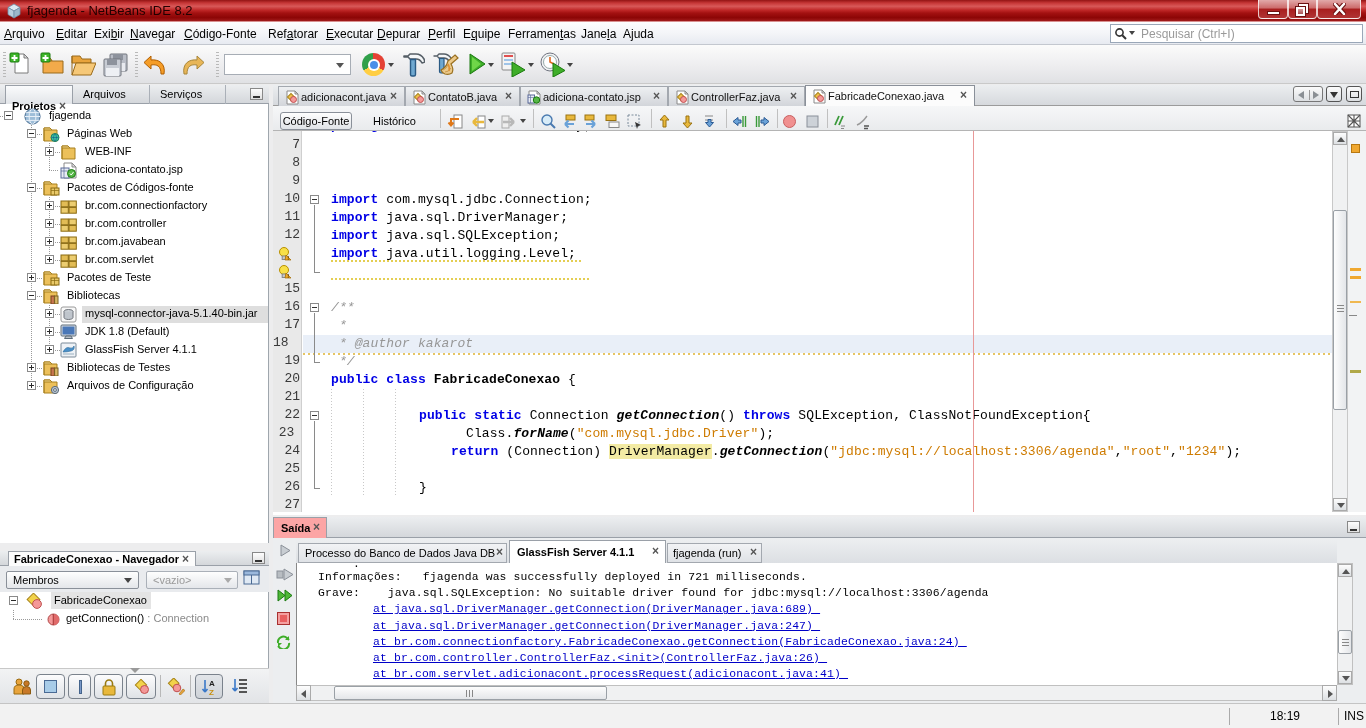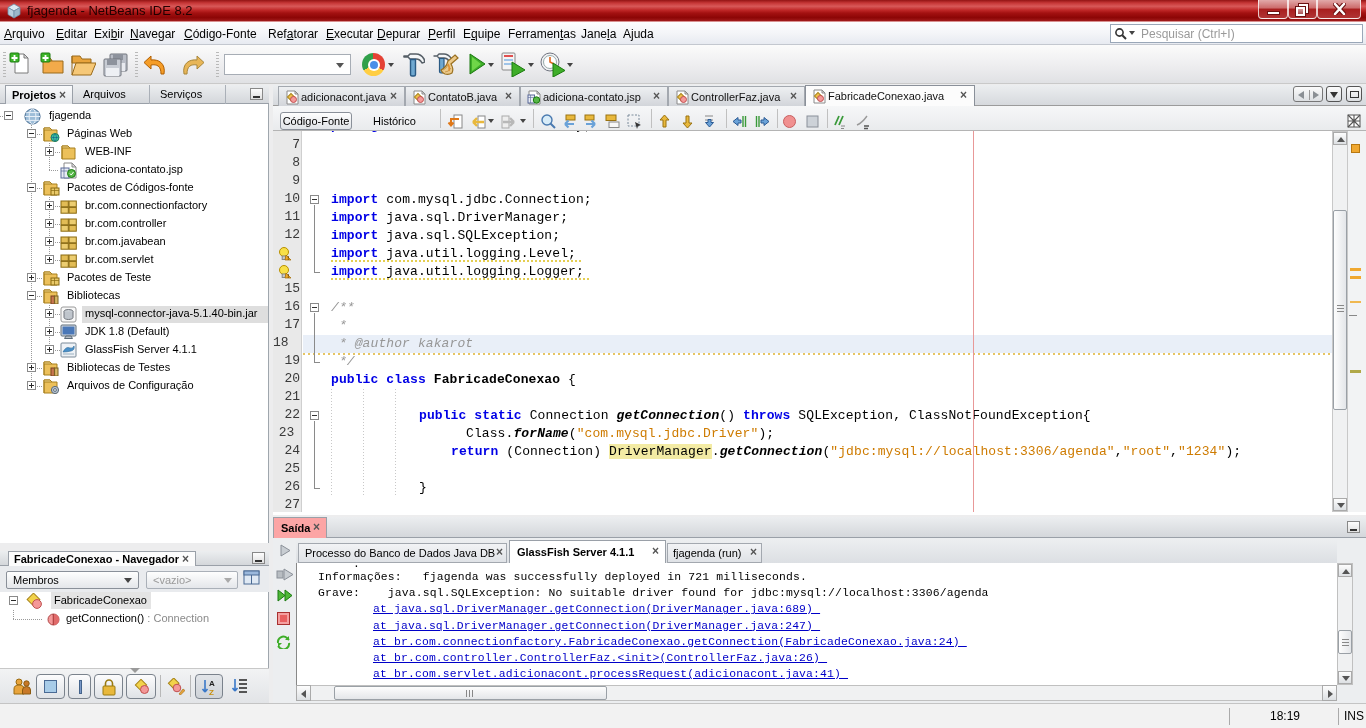--- a/index.html
+++ b/index.html
@@ -137,21 +137,21 @@
       <circle cx="10" cy="10" r="9" fill="#f0f1f3" stroke="#707580"></circle>
       <circle cx="10" cy="10" r="6.5" fill="#fff" stroke="#9aa"></circle>
       <path d="M10 5 L10 10 L14 12" stroke="#e06820" stroke-width="1.6" fill="none"></path>
       <polygon points="13,11 25,18.5 13,25" fill="#3fae29" stroke="#1a7a0e"></polygon>
     </svg>
  <span class="ab" style="left:567px;top:18px;width:0;height:0;border-left:3.5px solid transparent;border-right:3.5px solid transparent;border-top:4px solid #444"></span>
 </div>
 
 <div class="ab" id="projpanel" style="left:0;top:85px;width:269px;height:458px;background:#fff;border-right:1px solid #9fa6ad">
  <div class="ab" style="left:0;top:0;width:269px;height:19px;background:linear-gradient(180deg,#eceef0,#d4d7db);border-bottom:1px solid #9aa0a8">
-  <div class="ab" style="left:5px;top:0;width:68px;height:19px;background:linear-gradient(180deg,#fafbfc,#e2e5e9);border:1px solid #9aa0a8;border-bottom:none;font-weight:bold;font-size:11px;padding:3px 0 0 6px">Projetos <span class="xico">×</span></div>
+  <div class="ab" style="left:5px;top:0;width:68px;height:19px;background:linear-gradient(180deg,#fafbfc,#e2e5e9);border:1px solid #9aa0a8;border-bottom:none;font-weight:bold;font-size:11px;padding:14px 0 0 6px">Projetos <span class="xico">×</span></div>
   <div class="ab" style="left:73px;top:0;width:77px;height:19px;border-right:1px solid #aab0b8;font-size:11px;padding:3px 0 0 10px">Arquivos</div>
   <div class="ab" style="left:150px;top:0;width:76px;height:19px;border-right:1px solid #aab0b8;font-size:11px;padding:3px 0 0 10px">Serviços</div>
   <div class="ab" style="left:250px;top:3px;width:13px;height:12px;border:1px solid #888;background:linear-gradient(180deg,#fdfdfd,#e0e0e0)">
         <div class="ab" style="left:2px;top:7px;width:7px;height:2px;background:#333"></div>
       </div>
  </div>
  <div class="ab" style="left:0;top:0;width:268px;height:458px;overflow:hidden">
  <div class="hdot" style="left:0;top:31px;width:4px"></div>
  <div class="vdot" style="left:31px;top:40px;height:261px"></div>
  <div class="vdot" style="left:49px;top:58px;height:27px"></div>
@@ -534,21 +534,20 @@
     </svg>
  <div class="ab" style="left:0;top:46px;width:29px;height:381px;background:#e9e9e9;border-right:1px solid #cfcfcf"></div>
  <div class="ab" id="code" style="left:30px;top:46px;width:1029px;height:381px;overflow:hidden;background:#fff">
  <div class="ab" style="left:0;top:204px;width:1029px;height:18px;background:#e9eff8"></div>
  <div class="ab" style="left:0;top:222px;width:1029px;height:2px;background:repeating-linear-gradient(90deg,#e6c564 0 2px,transparent 2px 5px)"></div>
  <div class="ab mono" style="left:28px;top:-14px;height:18px;line-height:18px;font-size:13px;letter-spacing:.1px;white-space:pre"><span class="kw">package</span> br.com.connectionfactory;</div>
  <div class="ab mono" style="left:28px;top:60px;height:18px;line-height:18px;font-size:13px;letter-spacing:.1px;white-space:pre"><span class="kw">import</span> com.mysql.jdbc.Connection;</div>
  <div class="ab mono" style="left:28px;top:96px;height:18px;line-height:18px;font-size:13px;letter-spacing:.1px;white-space:pre"><span class="kw">import</span> java.sql.SQLException;</div>
  <div class="ab mono" style="left:28px;top:78px;height:18px;line-height:18px;font-size:13px;letter-spacing:.1px;white-space:pre"><span class="kw">import</span> java.sql.DriverManager;</div>
  <div class="ab mono" style="left:28px;top:114px;height:18px;line-height:18px;font-size:13px;letter-spacing:.1px;white-space:pre"><span class="kw">import</span> java.util.logging.Level;</div>
- <div class="ab mono" style="left:28px;top:132px;height:18px;line-height:18px;font-size:13px;letter-spacing:.1px;white-space:pre"><span class="kw">import</span> java.util.logging.Logger;</div>
  <div class="ab mono" style="left:28px;top:168px;height:18px;line-height:18px;font-size:13px;letter-spacing:.1px;white-space:pre"><span class="cmt">/**</span></div>
  <div class="ab mono" style="left:28px;top:186px;height:18px;line-height:18px;font-size:13px;letter-spacing:.1px;white-space:pre"><span class="cmt"> *</span></div>
  <div class="ab mono" style="left:28px;top:204px;height:18px;line-height:18px;font-size:13px;letter-spacing:.1px;white-space:pre"><span class="cmt"> * @author kakarot</span></div>
  <div class="ab mono" style="left:28px;top:222px;height:18px;line-height:18px;font-size:13px;letter-spacing:.1px;white-space:pre"><span class="cmt"> */</span></div>
  <div class="ab mono" style="left:28px;top:240px;height:18px;line-height:18px;font-size:13px;letter-spacing:.1px;white-space:pre"><span class="kw">public</span> <span class="kw">class</span> <b>FabricadeConexao</b> {</div>
  <div class="ab mono" style="left:116px;top:276px;height:18px;line-height:18px;font-size:13px;letter-spacing:.1px;white-space:pre"><span class="kw">public</span> <span class="kw">static</span> Connection <span class="meth">getConnection</span>() <span class="kw">throws</span> SQLException, ClassNotFoundException{</div>
  <div class="ab mono" style="left:163px;top:294px;height:18px;line-height:18px;font-size:13px;letter-spacing:.1px;white-space:pre">Class.<span class="meth">forName</span>(<span class="str">"com.mysql.jdbc.Driver"</span>);</div>
  <div class="ab mono" style="left:148px;top:312px;height:18px;line-height:18px;font-size:13px;letter-spacing:.1px;white-space:pre"><span class="kw">return</span> (Connection) <span style="background:#f3eba4">DriverManager</span>.<span class="meth">getConnection</span>(<span class="str">"jdbc:mysql://localhost:3306/agenda"</span>,<span class="str">"root"</span>,<span class="str">"1234"</span>);</div>
  <div class="ab mono" style="left:116px;top:348px;height:18px;line-height:18px;font-size:13px;letter-spacing:.1px;white-space:pre">}</div>
  <div class="ab" style="left:28px;top:128.5px;width:250px;height:2.5px;background:repeating-linear-gradient(90deg,#e4ce52 0 2px,transparent 2px 4px)"></div>

